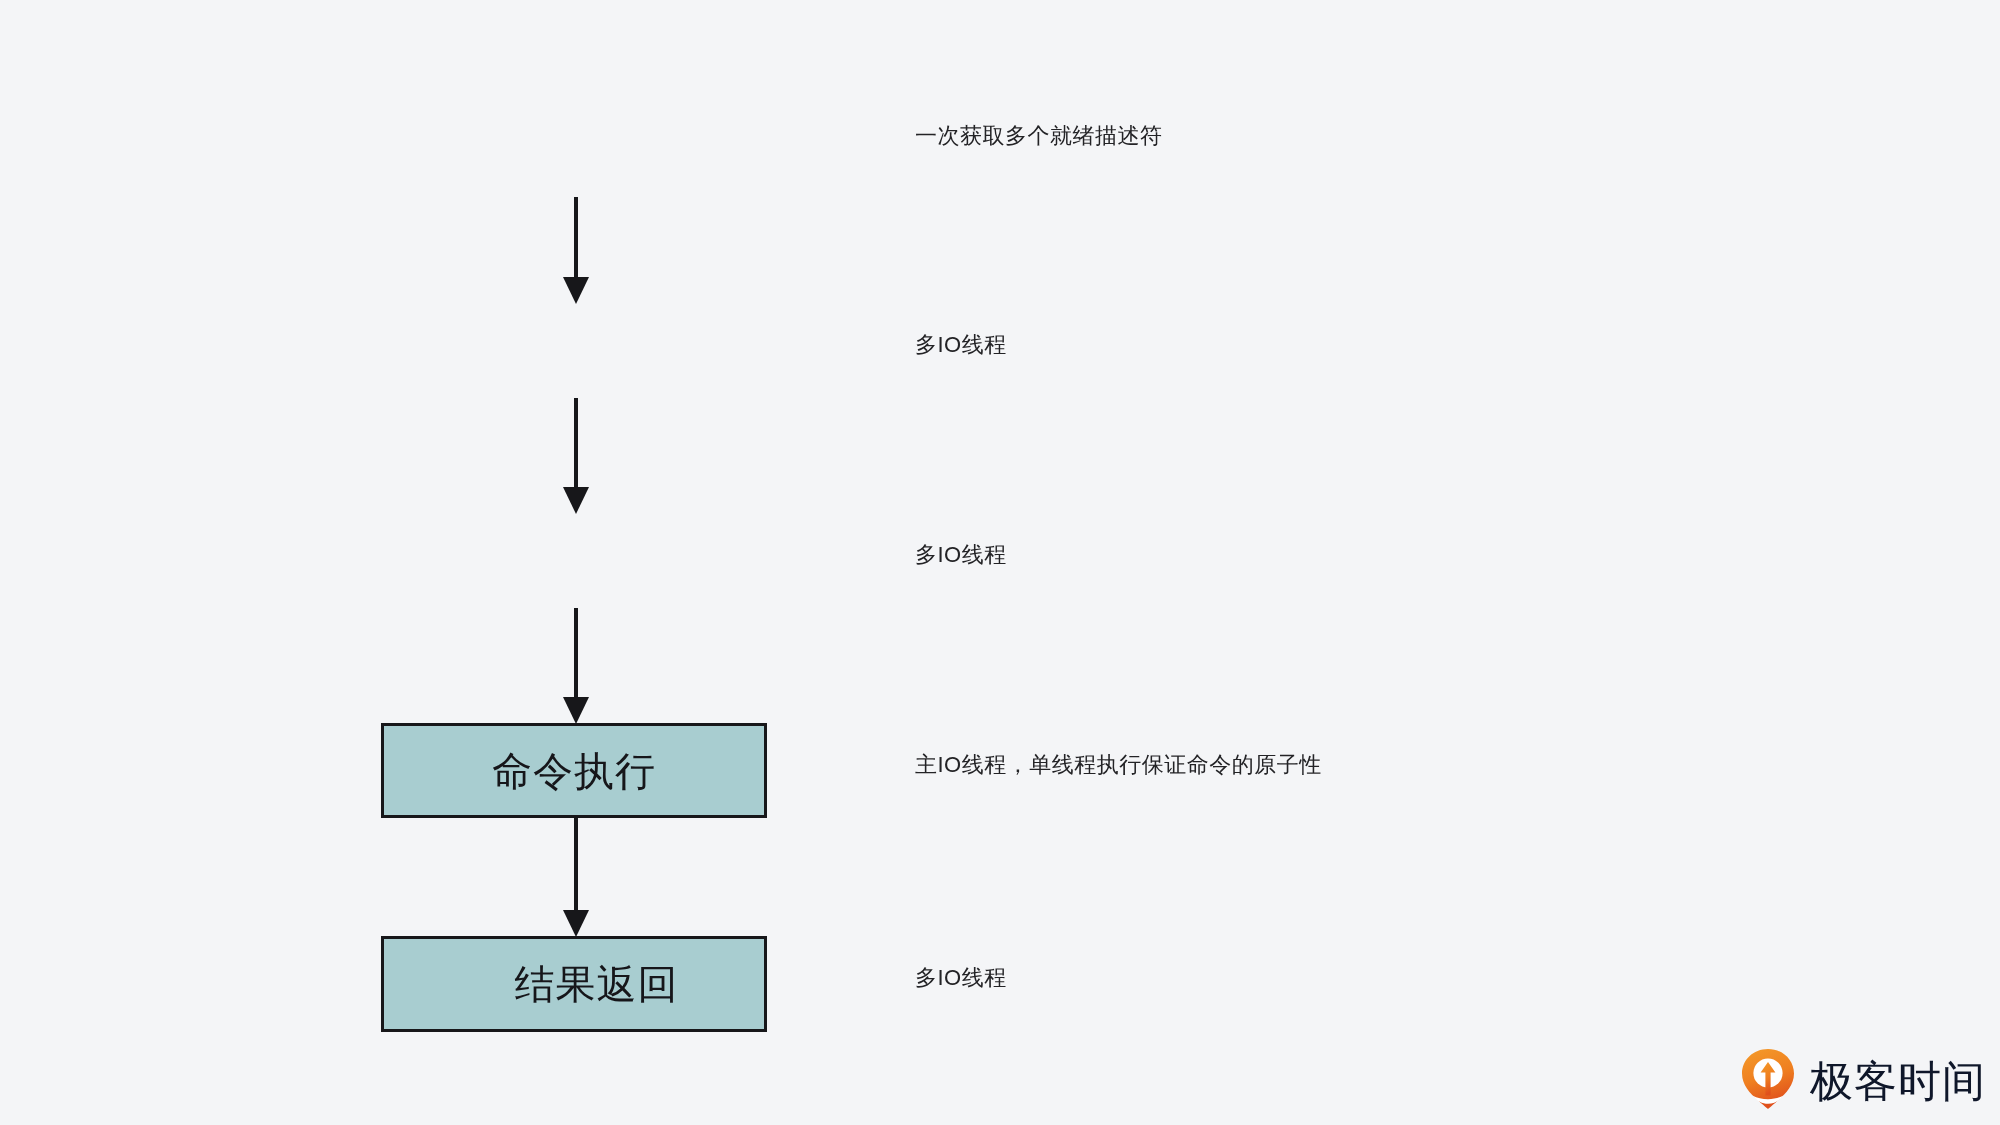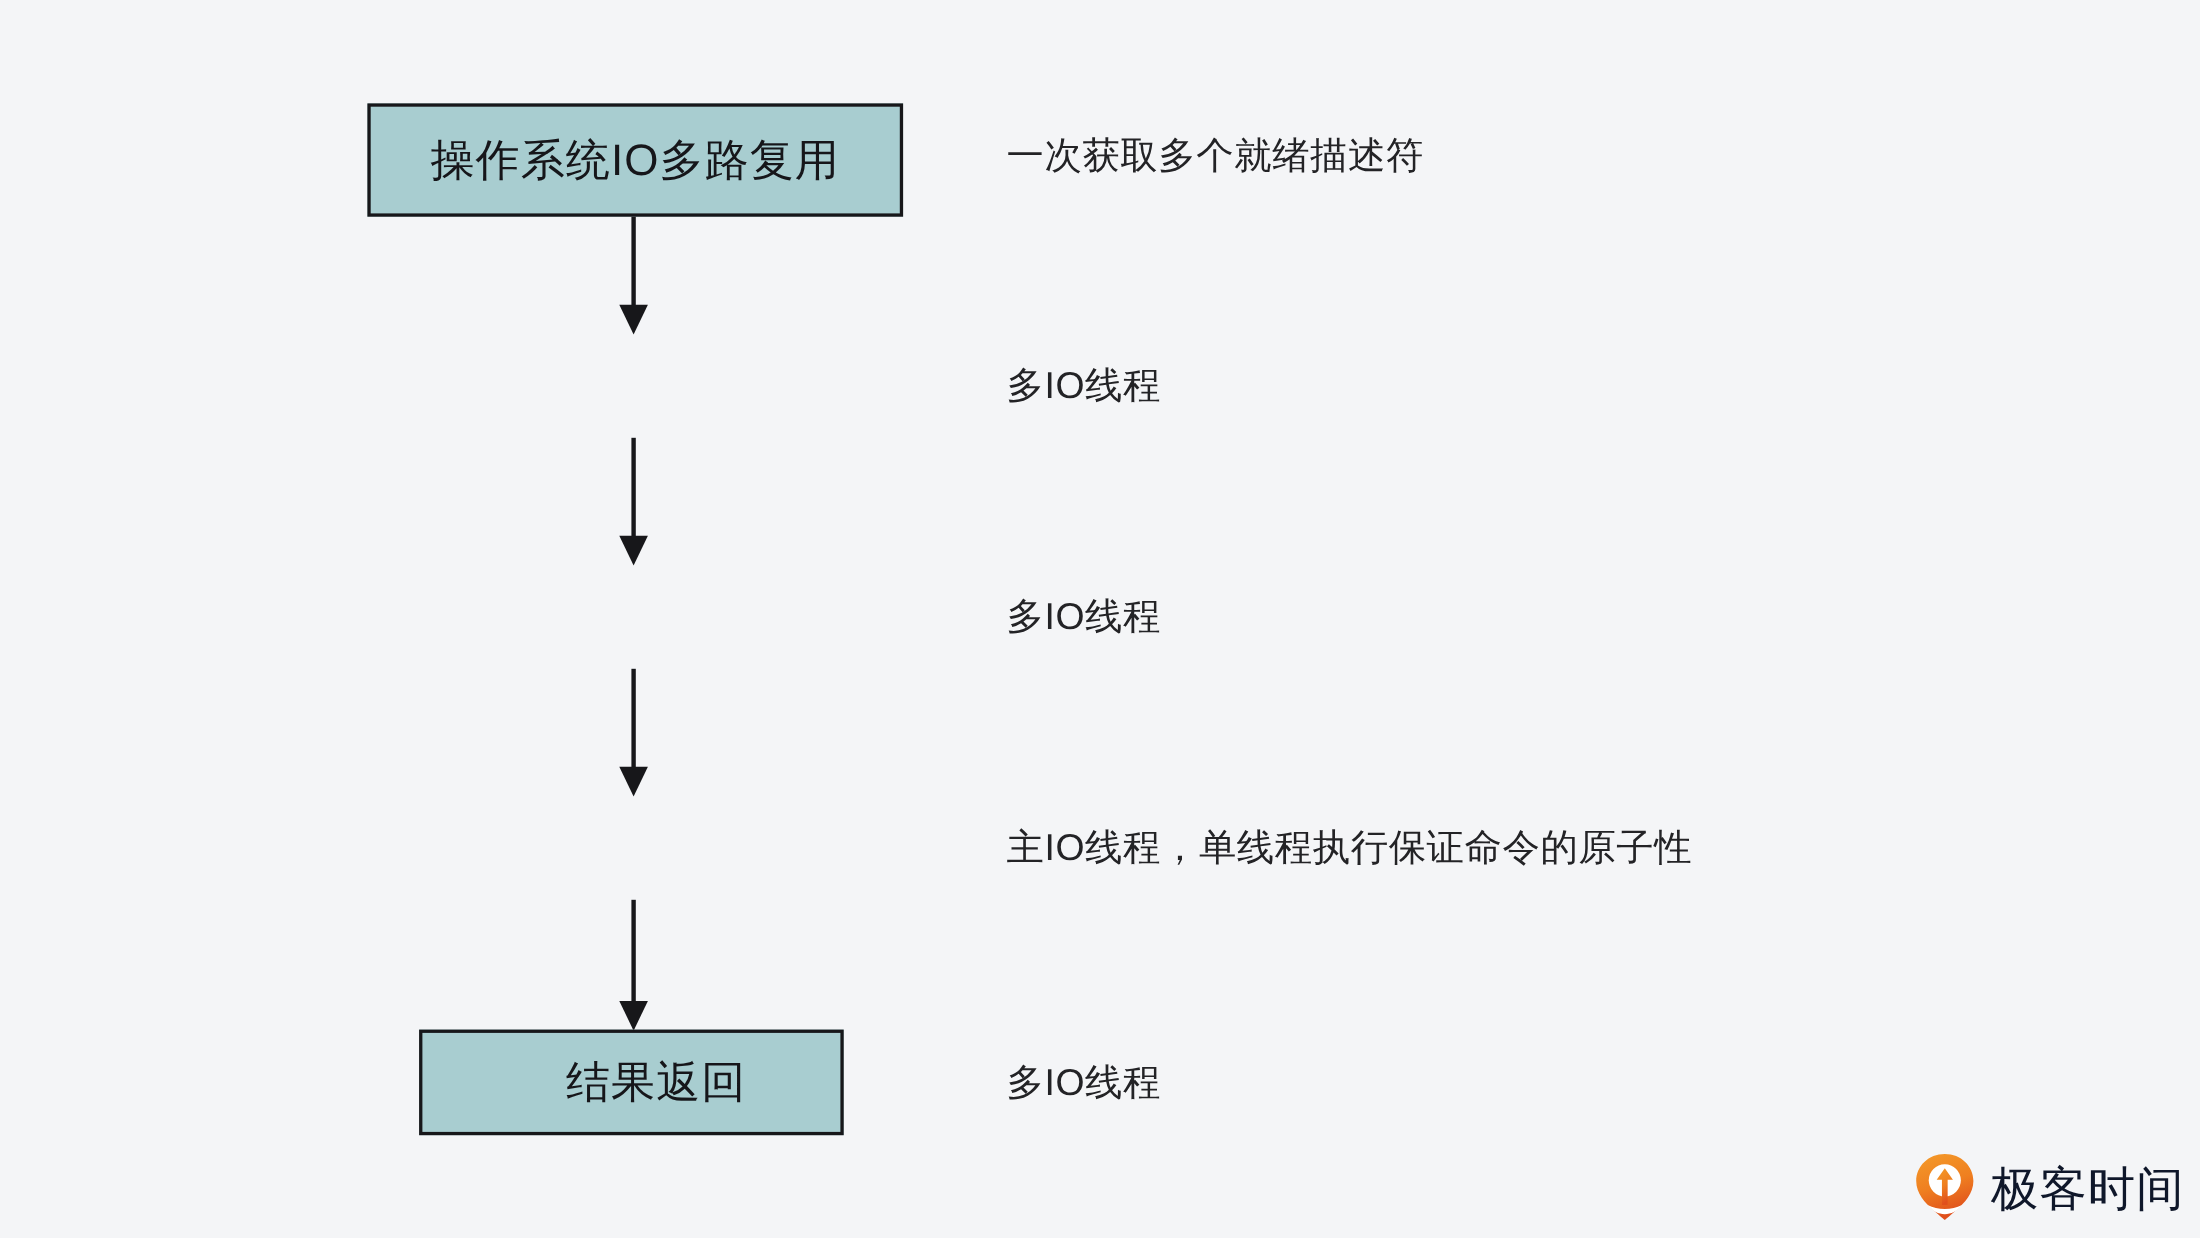--- a/index.html
+++ b/index.html
@@ -53,21 +53,21 @@
   .connector svg { display: block; overflow: visible; }
 
   .conn-0 { top: 197px; height: 107px; }
   .conn-1 { top: 398px; height: 116px; }
   .conn-2 { top: 608px; height: 116px; }
   .conn-3 { top: 818px; height: 119px; }
 
   
   .annotation {
     position: absolute;
-    font-size: 34px;
+    font-size: 22px;
     line-height: 1;
     color: #232326;
     white-space: nowrap;
     letter-spacing: 0.5px;
   }
   .ann-0 { left: 915px; top: 125px; }
   .ann-1 { left: 915px; top: 334px; }
   .ann-2 { left: 915px; top: 544px; }
   .ann-3 { left: 915px; top: 754px; }
   .ann-4 { left: 915px; top: 967px; }
@@ -88,23 +88,20 @@
     color: #0f172a;
     letter-spacing: 1px;
     white-space: nowrap;
   }
 </style>
 </head>
 <body>
 
 <div id="canvas">
 
-  <div class="flow-node node-0">
-    <span class="node-label">操作系统IO多路复用</span>
-  </div>
   <div class="annotation ann-0">一次获取多个就绪描述符</div>
 
   <div class="connector conn-0">
     <svg width="42" height="107" viewBox="0 0 42 107" aria-hidden="true">
       <line x1="21" y1="0" x2="21" y2="88" stroke="#17171a" stroke-width="4"></line>
       <polygon points="21,107 8,80 34,80" fill="#17171a"></polygon>
     </svg>
   </div>
 
   <div class="annotation ann-1">多IO线程</div>
@@ -118,20 +115,23 @@
 
   <div class="annotation ann-2">多IO线程</div>
 
   <div class="connector conn-2">
     <svg width="42" height="116" viewBox="0 0 42 116" aria-hidden="true">
       <line x1="21" y1="0" x2="21" y2="97" stroke="#17171a" stroke-width="4"></line>
       <polygon points="21,116 8,89 34,89" fill="#17171a"></polygon>
     </svg>
   </div>
 
+  <div class="flow-node node-3">
+    <span class="node-label">命令执行</span>
+  </div>
   <div class="annotation ann-3">主IO线程，单线程执行保证命令的原子性</div>
 
   <div class="connector conn-3">
     <svg width="42" height="119" viewBox="0 0 42 119" aria-hidden="true">
       <line x1="21" y1="0" x2="21" y2="100" stroke="#17171a" stroke-width="4"></line>
       <polygon points="21,119 8,92 34,92" fill="#17171a"></polygon>
     </svg>
   </div>
 
   <div class="flow-node node-4">

